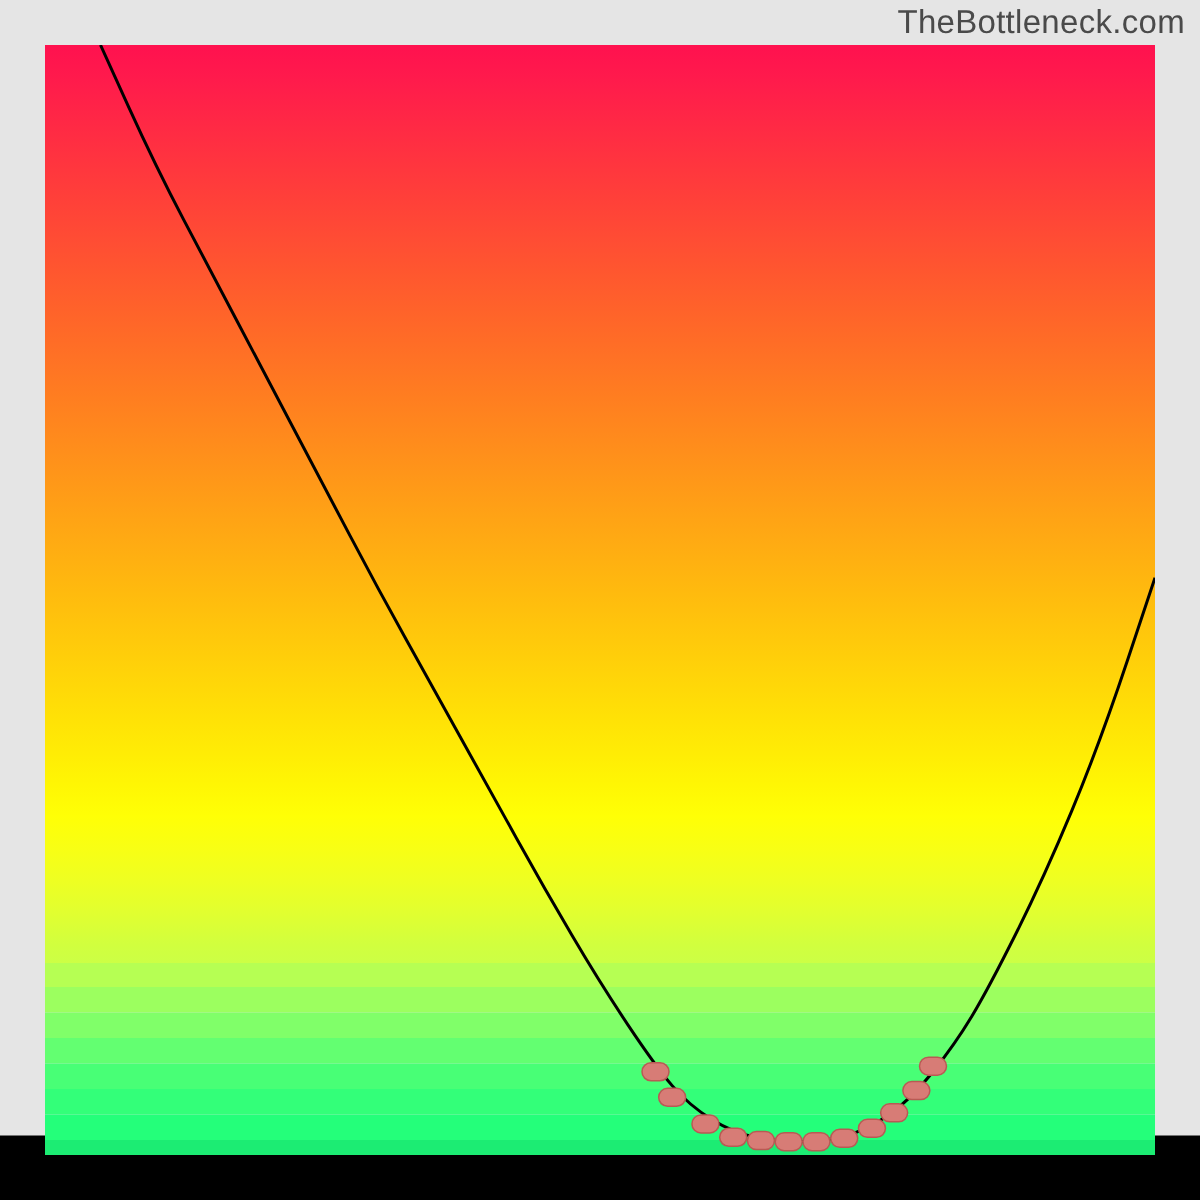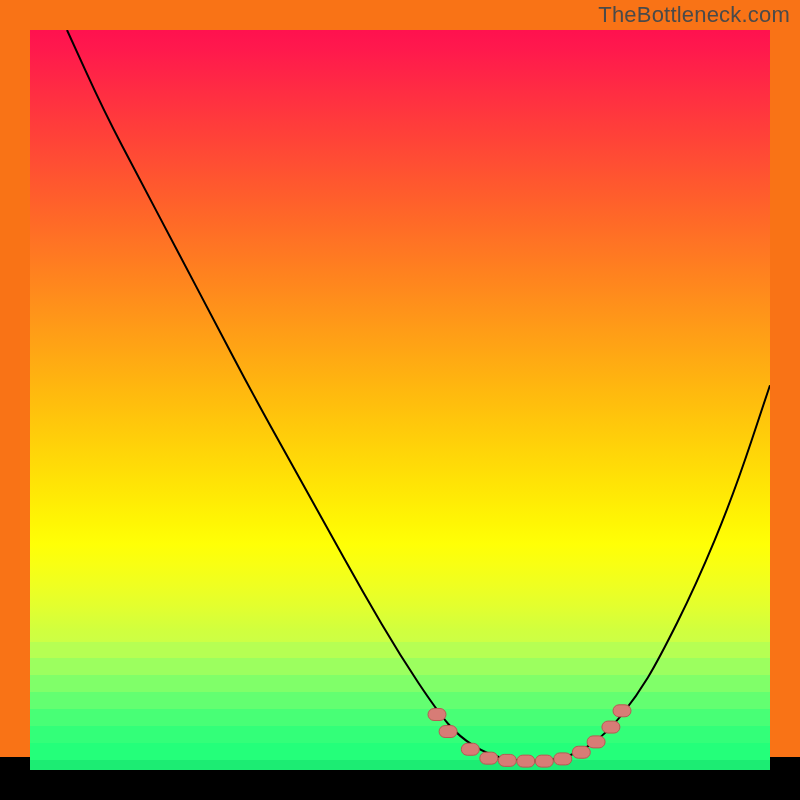--- a/index.html
+++ b/index.html
@@ -8,21 +8,21 @@
     width: 800px;
     height: 800px;
     background: #000;
     overflow: hidden;
     font-family: Arial, Helvetica, sans-serif;
   }
   .stage {
     position: relative;
     width: 800px;
     height: 757px;
-    background: #f97316;
+    background: #e5e5e5;
   }
   .watermark {
     position: absolute;
     top: 2px;
     right: 10px;
     color: #4a4a4a;
     font-size: 22px;
     font-weight: 500;
     letter-spacing: 0.2px;
     z-index: 10;

